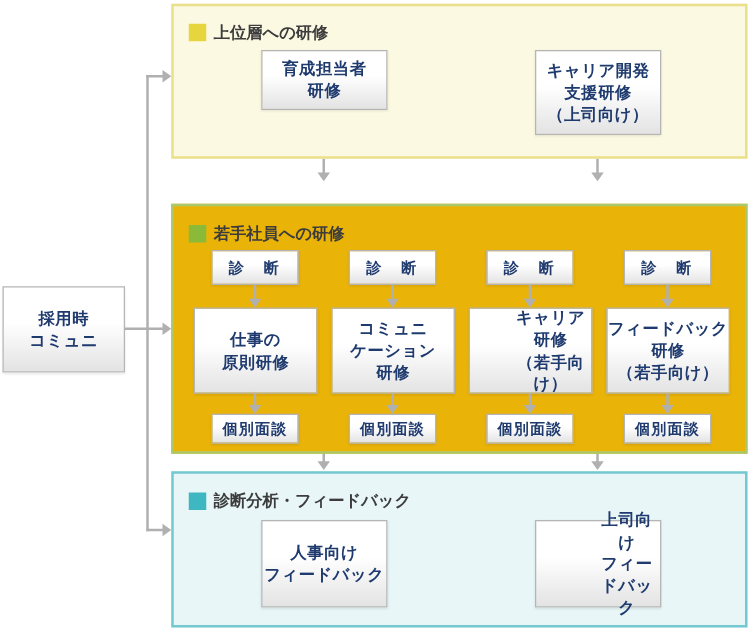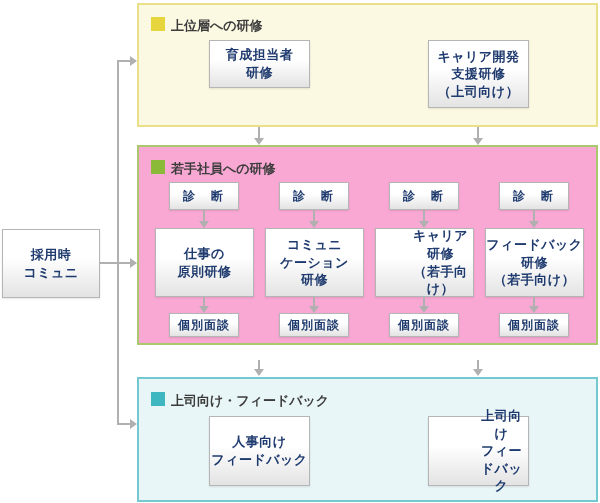--- a/index.html
+++ b/index.html
@@ -14,28 +14,28 @@
 
   
   .section {
     position: absolute;
     left: 137px;
     width: 461px;
     box-sizing: border-box;
     border: 2px solid;
   }
   .section.top    { top: 3px;   height: 124px; background: #fcf9e3; border-color: #ebe08a; }
-  .section.middle { top: 145px; height: 200px; background: #f9a8d4; border-color: #aac86c; }
+  .section.middle { top: 163px; height: 200px; background: #eab308; border-color: #aac86c; }
   .section.bottom { top: 377px; height: 125px; background: #e9f6f7; border-color: #74c8cf; }
 
   .sec-header {
     position: absolute;
     left: 12px;
     display: flex;
-    align-items: flex-start;
+    align-items: center;
     gap: 6px;
     font-size: 13px;
     font-weight: bold;
     color: #3c3c3c;
     white-space: nowrap;
   }
   .sec-header .sq { width: 14px; height: 14px; display: inline-block; flex: 0 0 auto; }
 
   
   .box {
@@ -152,21 +152,21 @@
 研修
 （若手向け）</div>
     <div class="vline" style="left:394px; top:150px; height:9px;"></div>
     <div class="arrow-down" style="left:390px; top:159px;"></div>
     <div class="box small" style="left:360px; top:166px; width:70px; height:24px; letter-spacing:1px;">個別面談</div>
   </div>
 
   <div class="section bottom">
     <div class="sec-header" style="top:13px;">
       <span class="sq" style="background-color: rgb(62, 183, 193);"></span>
-      <span>上司向け・フィードバック</span>
+      <span>診断分析・フィードバック</span>
     </div>
     <div class="box" style="left:70px; top:37px; width:101px; height:70px;">人事向け
 フィードバック</div>
     <div class="box" style="left:289px; top:37px; width:101px; height:70px;padding-left:46px;">上司向け
 フィードバック</div>
   </div>
 
 </div>
 
 </body></html>

